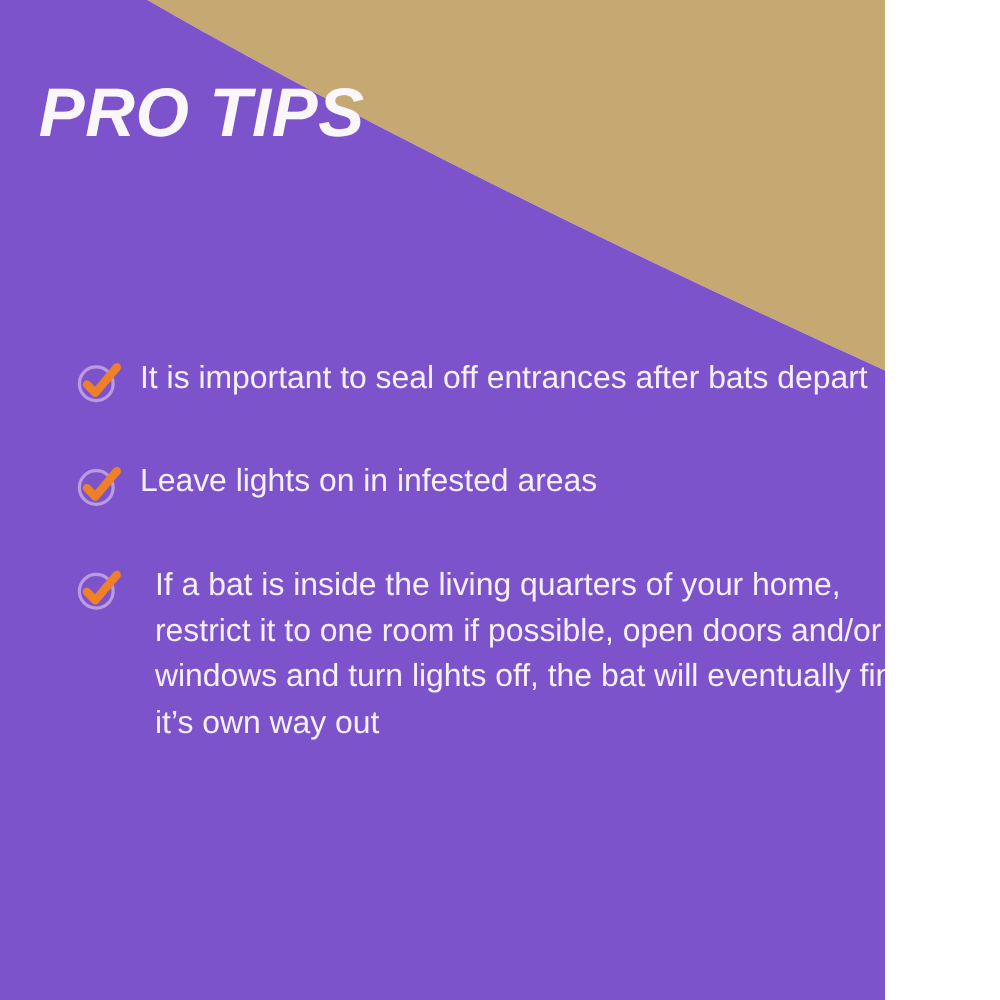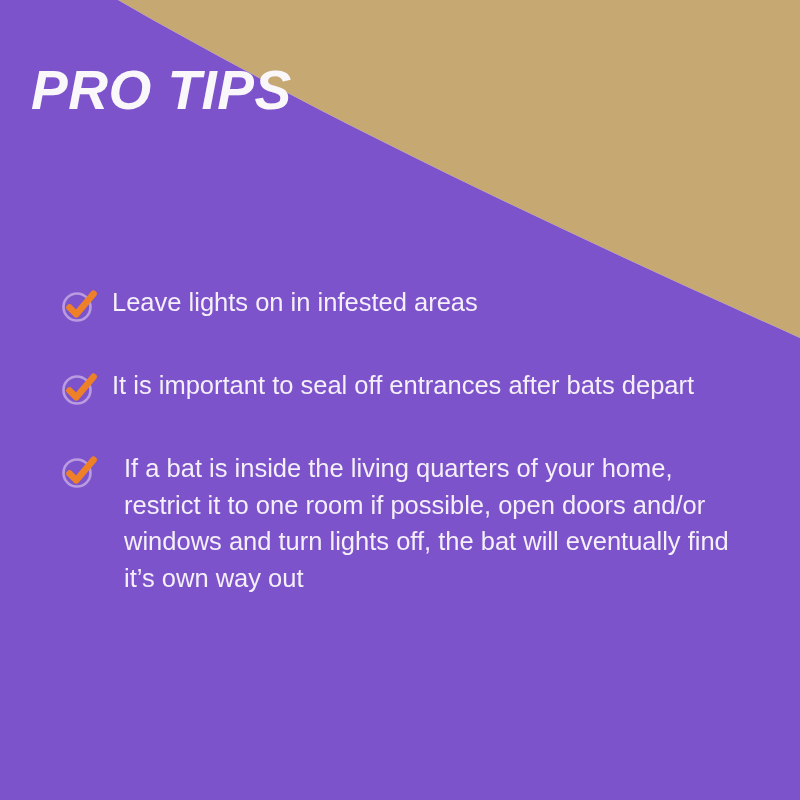--- a/index.html
+++ b/index.html
@@ -7,21 +7,21 @@
     margin: 0;
     padding: 0;
     background: #ffffff;
   }
   body {
     font-family: "Liberation Sans", "DejaVu Sans", sans-serif;
   }
 
   #card {
     position: relative;
-    width: 800px;
+    width: 708px;
     height: 800px;
     overflow: hidden;
     background: #6d28d9;
     text-decoration: underline;
   }
 
   
   #bg-art {
     position: absolute;
     inset: 0;
@@ -116,31 +116,31 @@
 
     <ul id="tips-list">
 
       <li class="tip-item">
         <span class="tip-icon">
           <svg viewBox="0 0 40 40">
             <circle cx="17" cy="22" r="13.5" fill="none" stroke="#B99BE0" stroke-width="2.6"></circle>
             <path d="M 9.5 22.5 L 16.2 29.3 L 33.5 8.8" fill="none" stroke="#EE8127" stroke-width="6.6" stroke-linecap="round" stroke-linejoin="round"></path>
           </svg>
         </span>
-        <span class="tip-text">Leave lights on in infested areas</span>
+        <span class="tip-text">It is important to seal off entrances after bats depart</span>
       </li>
 
       <li class="tip-item">
         <span class="tip-icon">
           <svg viewBox="0 0 40 40">
             <circle cx="17" cy="22" r="13.5" fill="none" stroke="#B99BE0" stroke-width="2.6"></circle>
             <path d="M 9.5 22.5 L 16.2 29.3 L 33.5 8.8" fill="none" stroke="#EE8127" stroke-width="6.6" stroke-linecap="round" stroke-linejoin="round"></path>
           </svg>
         </span>
-        <span class="tip-text">It is important to seal off entrances after bats depart</span>
+        <span class="tip-text">Leave lights on in infested areas</span>
       </li>
 
       <li class="tip-item">
         <span class="tip-icon">
           <svg viewBox="0 0 40 40">
             <circle cx="17" cy="22" r="13.5" fill="none" stroke="#B99BE0" stroke-width="2.6"></circle>
             <path d="M 9.5 22.5 L 16.2 29.3 L 33.5 8.8" fill="none" stroke="#EE8127" stroke-width="6.6" stroke-linecap="round" stroke-linejoin="round"></path>
           </svg>
         </span>
         <span class="tip-text">If a bat is inside the living quarters of your home, restrict it to one room if possible, open doors and/or windows and turn lights off, the bat will eventually find it’s own way out</span>

